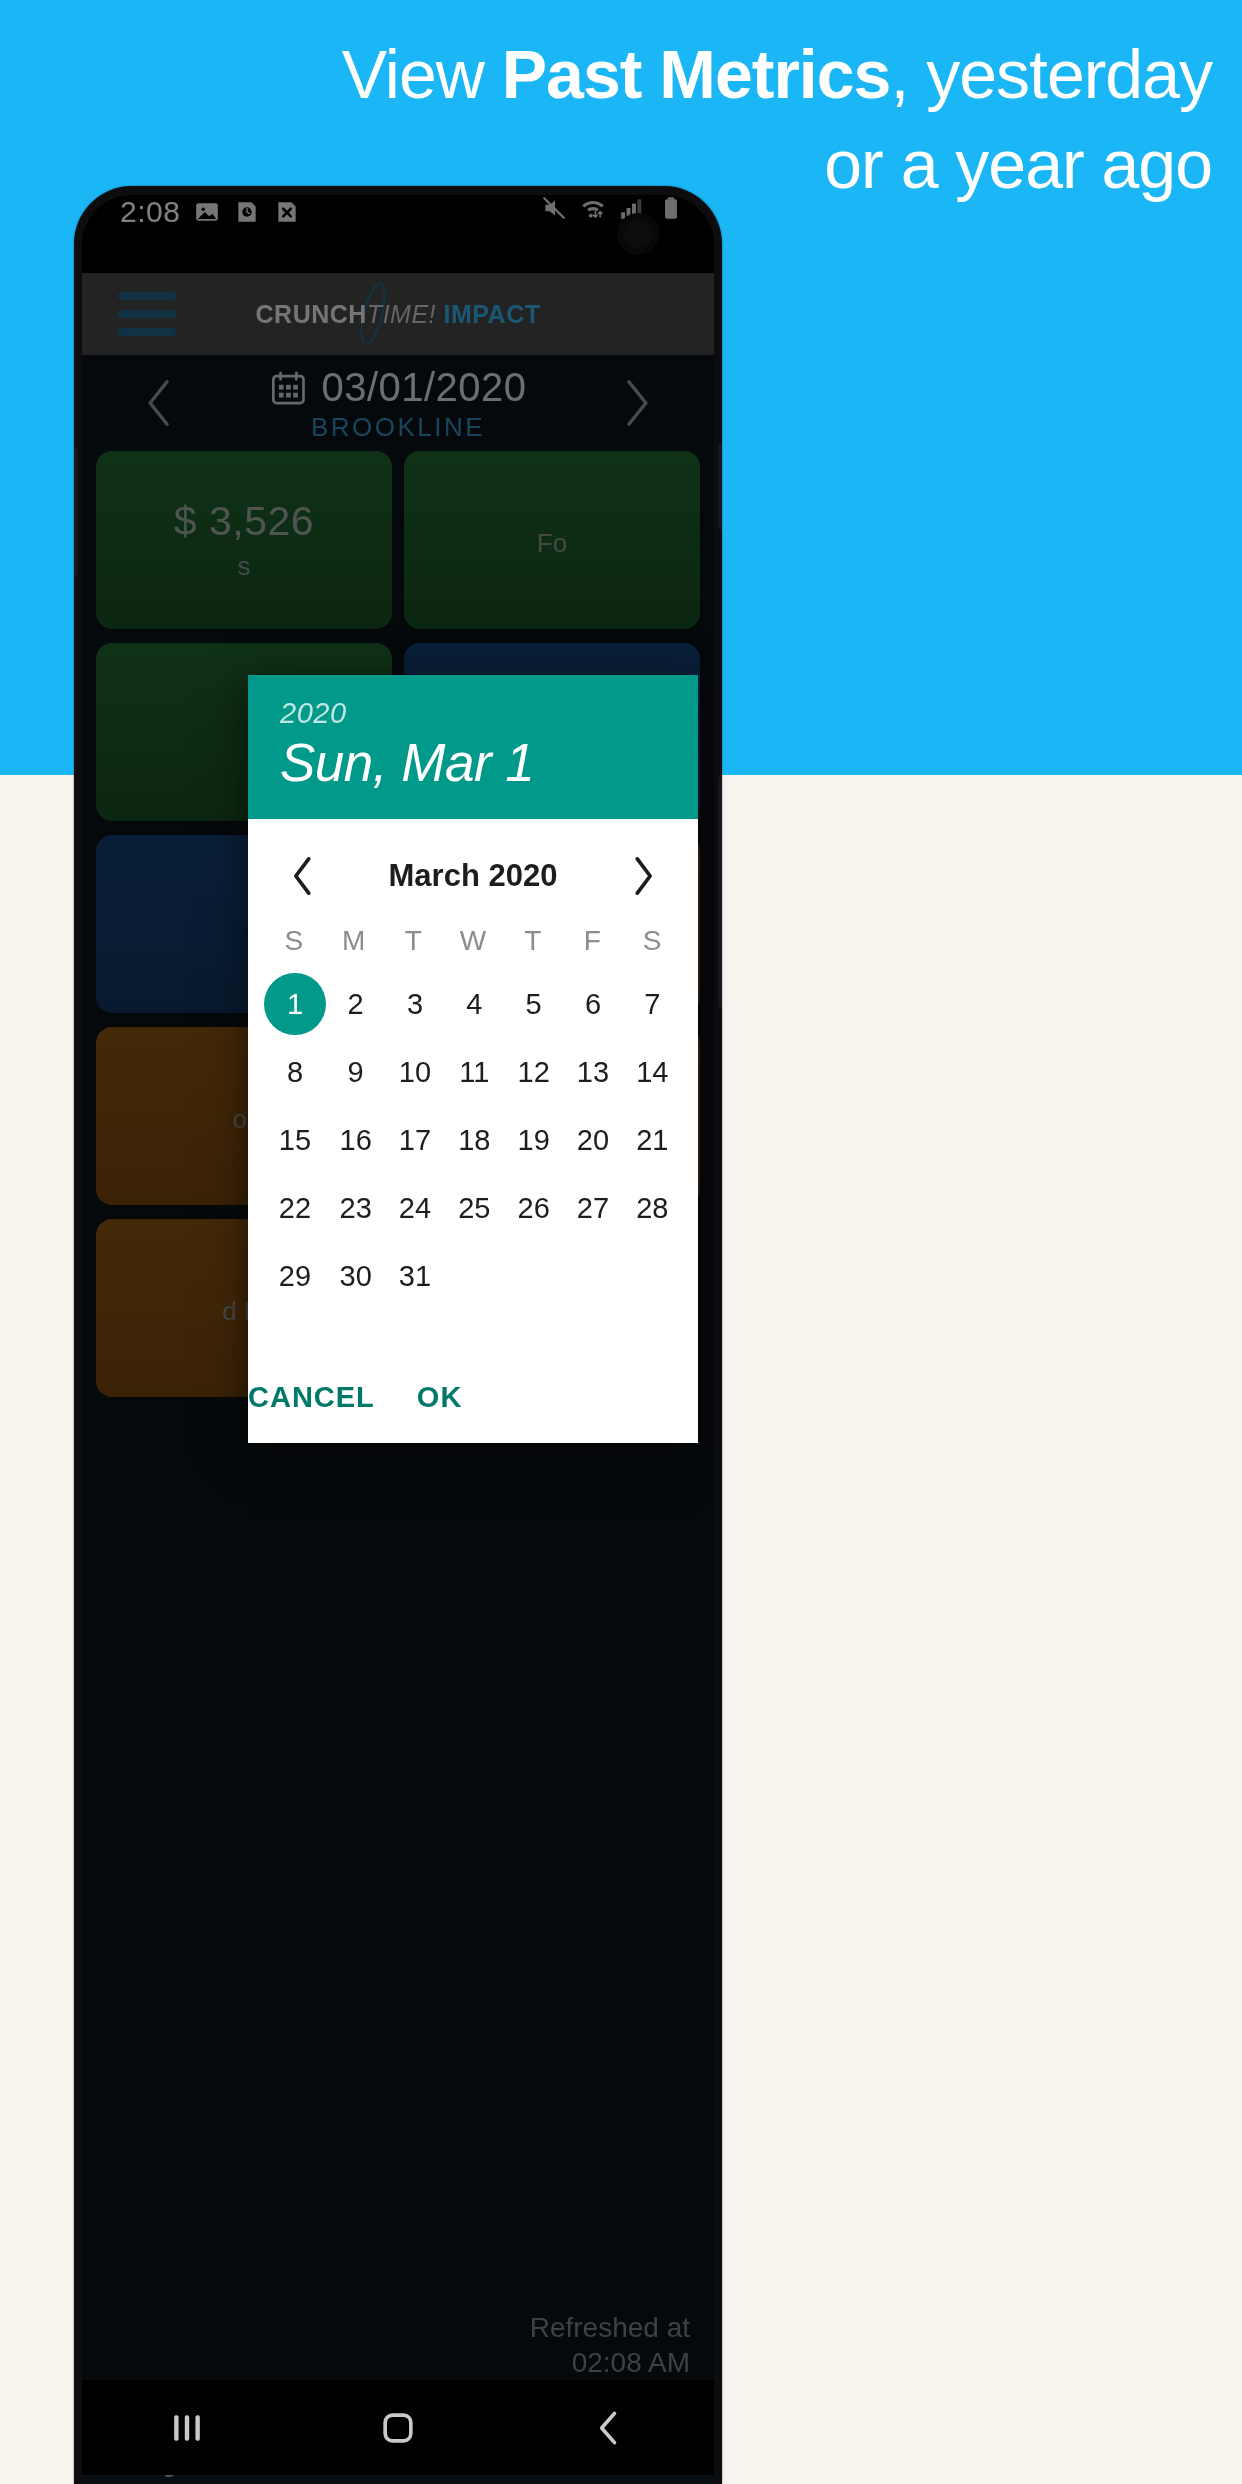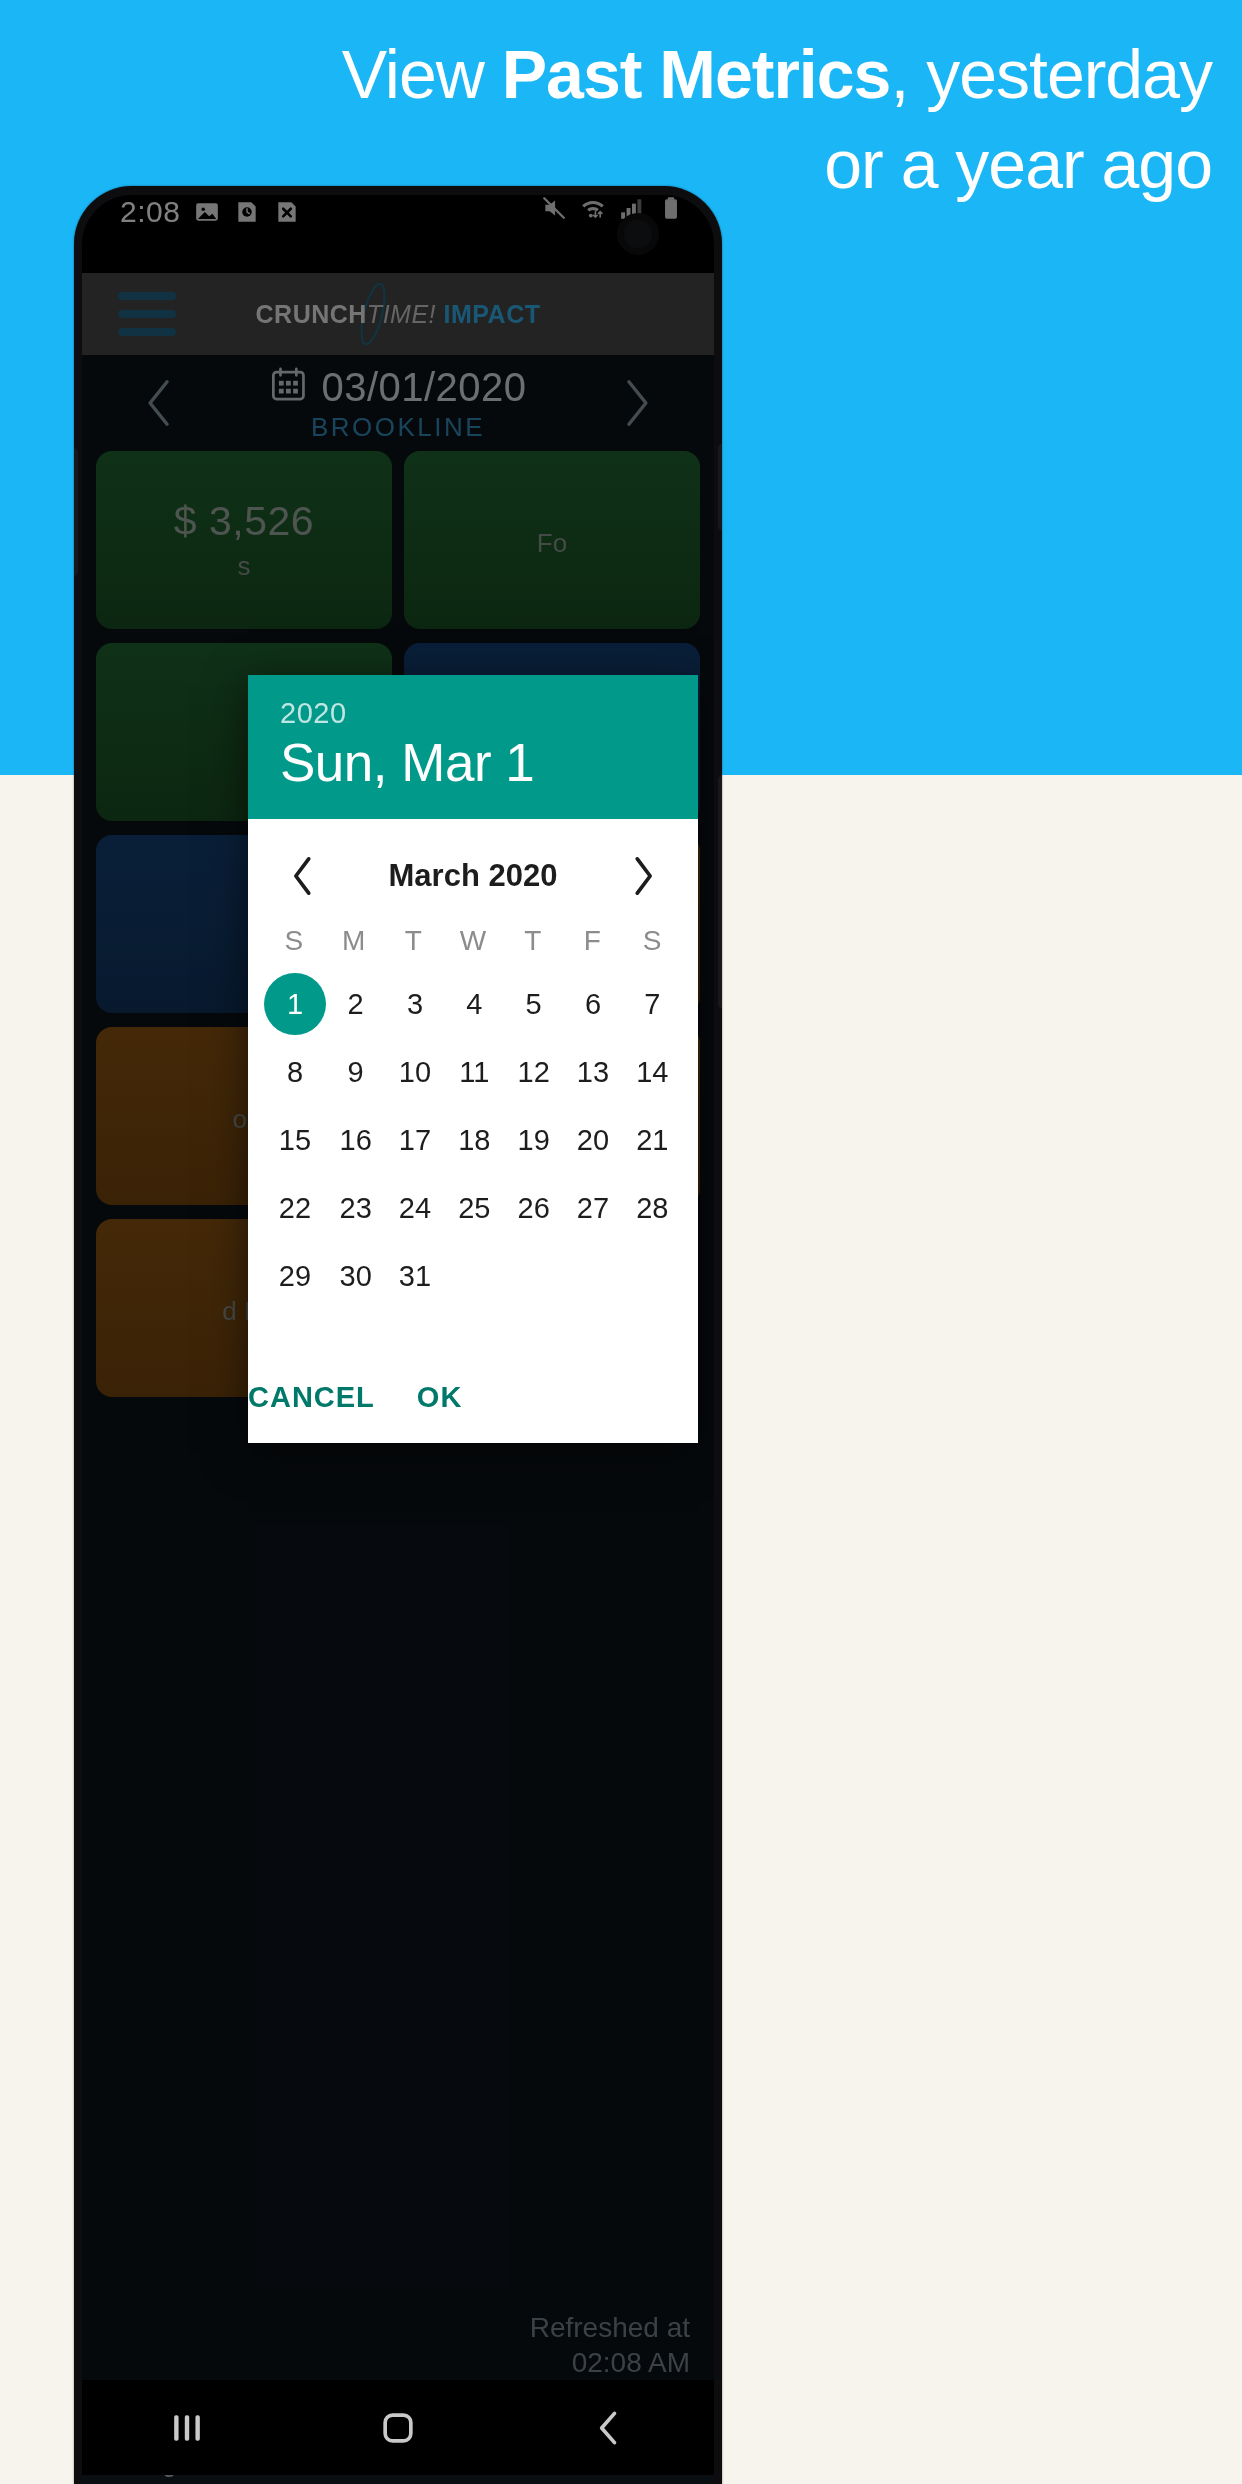--- a/index.html
+++ b/index.html
@@ -102,21 +102,21 @@
   }
   #date-prev, #date-next{
     position:absolute; top:18px; width:60px; height:60px;
     display:flex; align-items:center; justify-content:center; cursor:pointer;
   }
   #date-prev{ left:48px; } #date-next{ right:48px; }
   #date-center{
     position:absolute; left:50%; top:10px; transform:translateX(-50%);
     text-align:center; white-space:nowrap;
   }
-  #date-row{ display:flex; align-items:flex-start; justify-content:center; gap:14px; }
+  #date-row{ display:flex; align-items:center; justify-content:center; gap:14px; }
   #date-text{ color:#c6c9cb; font-size:40px; font-weight:400; letter-spacing:.5px; }
   #location-text{ color:#2e7fa8; font-size:26px; letter-spacing:2.5px; margin-top:2px; }
 
   
   #cards-grid{
     position:absolute; left:0; top:256px; width:632px;
     padding:0 14px;
     display:grid; grid-template-columns:1fr 1fr; gap:14px 12px;
   }
   .metric-card{
@@ -159,21 +159,21 @@
     background:rgba(0,0,0,0.45); pointer-events:none;
   }
   #date-dialog{
     position:absolute; left:166px; top:480px;
     width:450px; height:768px;
     background:#ffffff;
     box-shadow:0 10px 40px rgba(0,0,0,.55);
     overflow:hidden;
   }
   #dialog-header{
-    height:144px; background:#00998a; padding:22px 44px 0 32px;
+    height:144px; background:#00998a; padding:22px 44px 0 32px;font-style:italic;
   }
   #dialog-year{ color:#bfe6e1; font-size:29px; letter-spacing:.5px; }
   #dialog-date{ color:#ffffff; font-size:53px; font-weight:400; margin-top:2px; letter-spacing:-.5px; }
 
   #month-nav{
     height:74px; display:flex; align-items:center; justify-content:space-between;
     padding:0 34px; margin-top:20px;
   }
   #month-label{ font-size:31px; color:#1d1d1d; font-weight:700; }
   .month-arrow{ width:42px; height:42px; display:flex; align-items:center; justify-content:center; cursor:pointer; }

